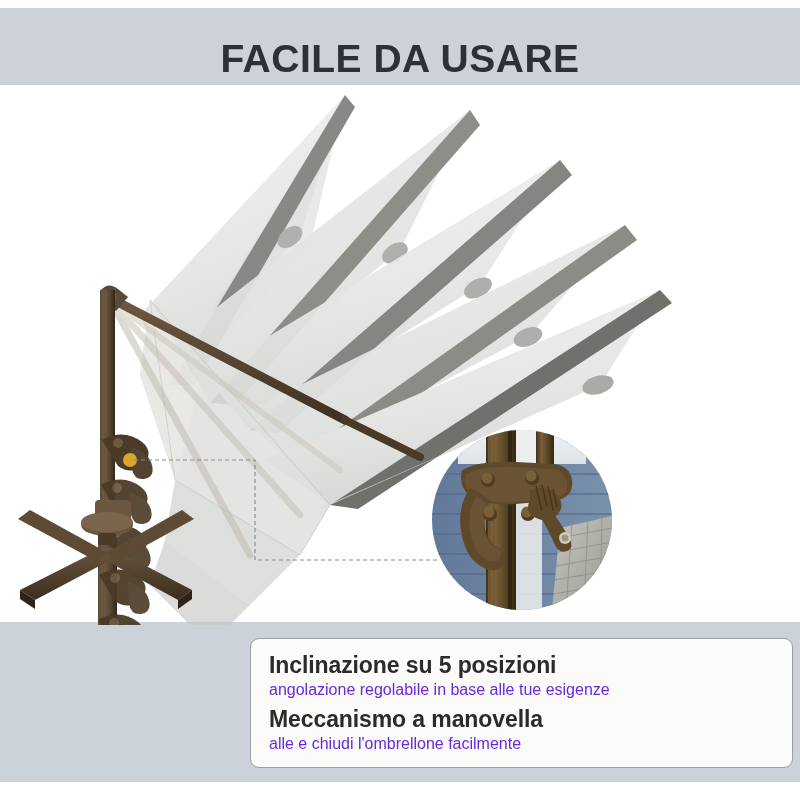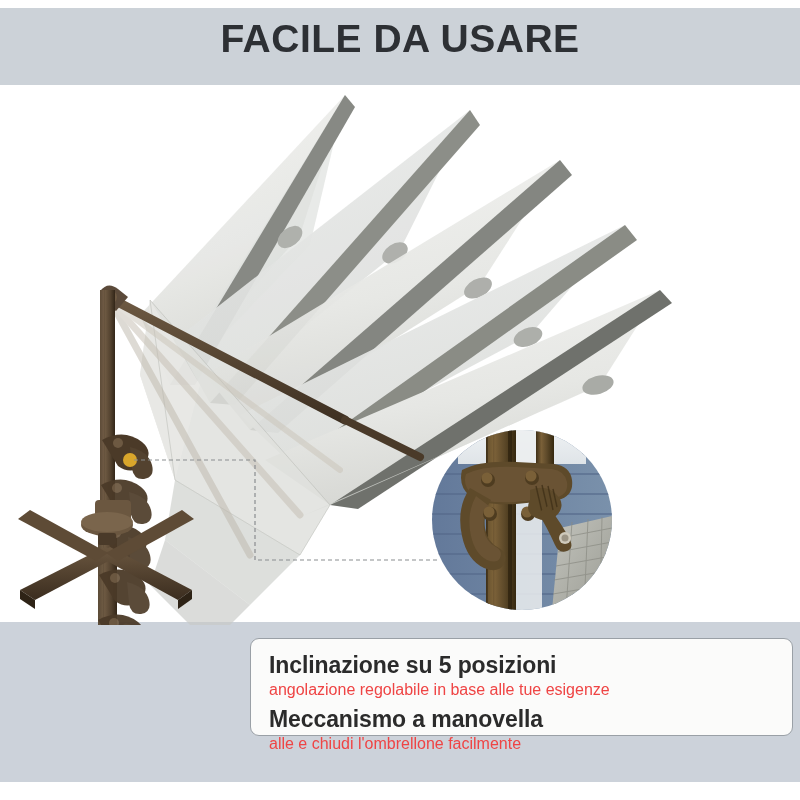--- a/index.html
+++ b/index.html
@@ -25,21 +25,21 @@
     position: absolute;
     left: 0;
     top: 8px;
     width: 800px;
     height: 77px;
     background: #ccd2d8;
   }
   .header-title {
     position: absolute;
     left: 0;
-    top: 0;
+    top: 20px;
     width: 800px;
     height: 77px;
     display: flex;
     align-items: center;
     justify-content: center;
     font-family: "Liberation Sans Narrow", "Liberation Sans", sans-serif;
     font-size: 39px;
     font-weight: bold;
     letter-spacing: 0.5px;
     color: #2d3034;
@@ -87,37 +87,37 @@
     height: 800px;
     pointer-events: none;
   }
 
   
   .feature-card {
     position: absolute;
     left: 250px;
     top: 638px;
     width: 543px;
-    height: 98px;
+    height: 130px;
     background: #fbfbfa;
     border: 1px solid #9aa0a6;
     border-radius: 9px;
     box-sizing: border-box;
     padding: 13px 0 0 18px;
   }
   .feature-heading {
     font-size: 23px;
     font-weight: bold;
     color: #2b2b2b;
     line-height: 1.18;
     letter-spacing: -0.1px;
   }
   .feature-sub {
     font-size: 16px;
-    color: #ef4444;
+    color: #6d28d9;
     line-height: 1.35;
     margin-bottom: 5px;
   }
   .feature-block + .feature-block { margin-top: 4px; }
 </style>
 </head>
 <body>
 
 <div id="page">
 

